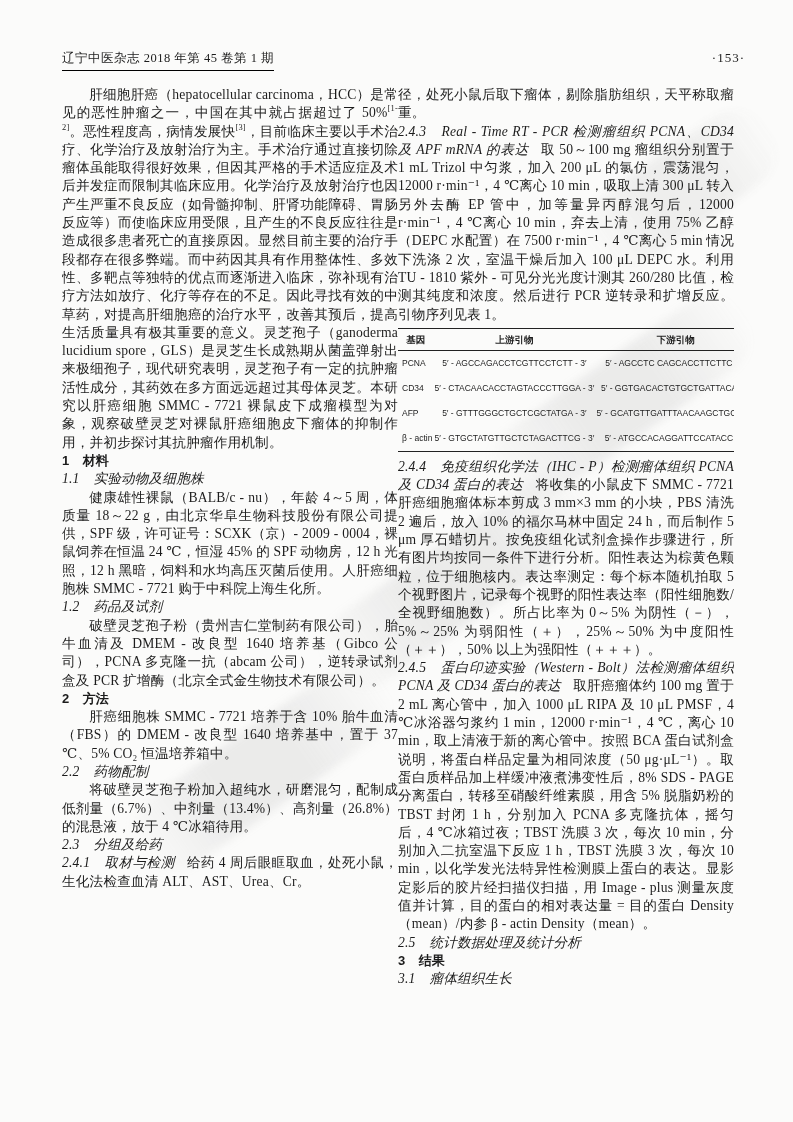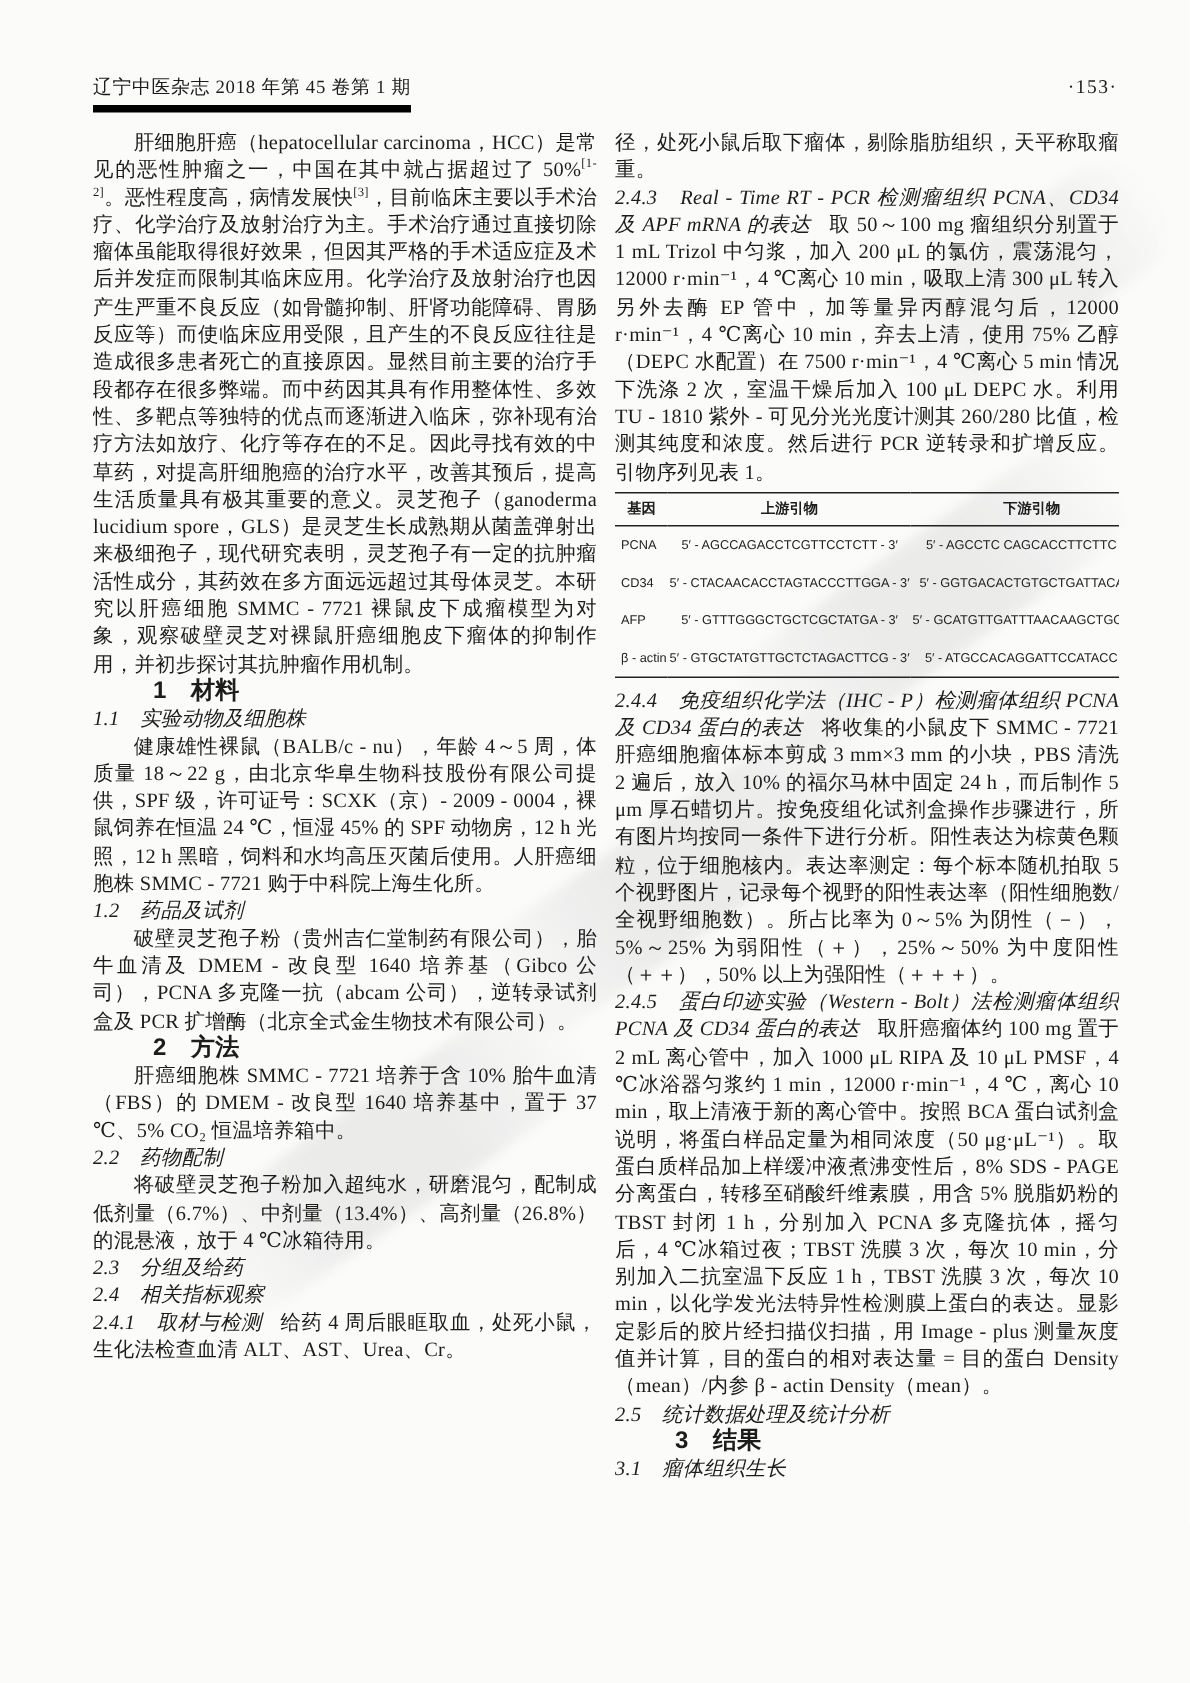--- a/index.html
+++ b/index.html
@@ -10,35 +10,35 @@
     font-family:"Liberation Serif","DejaVu Serif",serif;
     color:#1c1c1c;
     overflow:hidden;
   }
   
   .hdr{
     position:absolute;left:62px;right:48px;top:50px;
     display:flex;justify-content:space-between;align-items:baseline;
     font-size:12.5px;letter-spacing:.5px;
   }
-  .jtitle{border-bottom:5px solid #000000;padding-bottom:3px;}
+  .jtitle{border-bottom:1px solid #000000;padding-bottom:3px;}
   .pnum{font-size:13px;letter-spacing:1px;}
   
   .columns{
     position:absolute;left:62px;top:86px;width:684px;height:964px;
-    display:flex;gap:12px;
+    display:flex;gap:0;
   }
   .col{width:336px;height:964px;overflow:hidden;}
   .blk{
     font-size:13.6px;line-height:18.3px;letter-spacing:.2px;
     text-align:justify;
   }
   .p{text-indent:2em;}
   .pcont{text-indent:0;}
-  .h1{font-weight:bold;font-family:"Liberation Sans","DejaVu Sans",sans-serif;font-size:16px;margin-left:40px;}
+  .h1{font-weight:bold;font-family:"Liberation Sans","DejaVu Sans",sans-serif;font-size:13px;}
   .h2{font-style:italic;}
   .runin .runin-label{font-style:italic;margin-right:.9em;}
   sup{font-size:.62em;line-height:0;}
   
   .tablewrap{margin:4px 0 6px 0;}
   .tcaption{
     text-align:center;font-weight:bold;font-size:10.5px;line-height:16px;
     font-family:"Liberation Sans","DejaVu Sans",sans-serif;
     margin-bottom:3px;letter-spacing:1px;
   }
@@ -88,21 +88,20 @@
         <div class="blk h1">1　材料</div>
         <div class="blk h2">1.1　实验动物及细胞株</div>
         <div class="blk p">健康雄性裸鼠（BALB/c - nu），年龄 4～5 周，体质量 18～22 g，由北京华阜生物科技股份有限公司提供，SPF 级，许可证号：SCXK（京）- 2009 - 0004，裸鼠饲养在恒温 24 ℃，恒湿 45% 的 SPF 动物房，12 h 光照，12 h 黑暗，饲料和水均高压灭菌后使用。人肝癌细胞株 SMMC - 7721 购于中科院上海生化所。</div>
         <div class="blk h2">1.2　药品及试剂</div>
         <div class="blk p">破壁灵芝孢子粉（贵州吉仁堂制药有限公司），胎牛血清及 DMEM - 改良型 1640 培养基（Gibco 公司），PCNA 多克隆一抗（abcam 公司），逆转录试剂盒及 PCR 扩增酶（北京全式金生物技术有限公司）。</div>
         <div class="blk h1">2　方法</div>
         <div class="blk p">肝癌细胞株 SMMC - 7721 培养于含 10% 胎牛血清（FBS）的 DMEM - 改良型 1640 培养基中，置于 37 ℃、5% CO₂ 恒温培养箱中。</div>
         <div class="blk h2">2.2　药物配制</div>
         <div class="blk p">将破壁灵芝孢子粉加入超纯水，研磨混匀，配制成低剂量（6.7%）、中剂量（13.4%）、高剂量（26.8%）的混悬液，放于 4 ℃冰箱待用。</div>
         <div class="blk h2">2.3　分组及给药</div>
-        <div class="blk h2">2.4　相关指标观察</div>
         <div class="blk runin"><span class="runin-label">2.4.1　取材与检测</span><span>给药 4 周后眼眶取血，处死小鼠，生化法检查血清 ALT、AST、Urea、Cr。</span></div>
       </section>
     <section class="col" id="col-right">
         <div class="blk pcont">径，处死小鼠后取下瘤体，剔除脂肪组织，天平称取瘤重。</div>
         <div class="blk runin"><span class="runin-label">2.4.3　Real - Time RT - PCR 检测瘤组织 PCNA、CD34 及 APF mRNA 的表达</span><span>取 50～100 mg 瘤组织分别置于 1 mL Trizol 中匀浆，加入 200 μL 的氯仿，震荡混匀，12000 r·min⁻¹，4 ℃离心 10 min，吸取上清 300 μL 转入另外去酶 EP 管中，加等量异丙醇混匀后，12000 r·min⁻¹，4 ℃离心 10 min，弃去上清，使用 75% 乙醇（DEPC 水配置）在 7500 r·min⁻¹，4 ℃离心 5 min 情况下洗涤 2 次，室温干燥后加入 100 μL DEPC 水。利用 TU - 1810 紫外 - 可见分光光度计测其 260/280 比值，检测其纯度和浓度。然后进行 PCR 逆转录和扩增反应。引物序列见表 1。</span></div>
         <div class="tablewrap">
           <table class="primer">
             <thead>
               <tr>
                 <th>基因</th>

